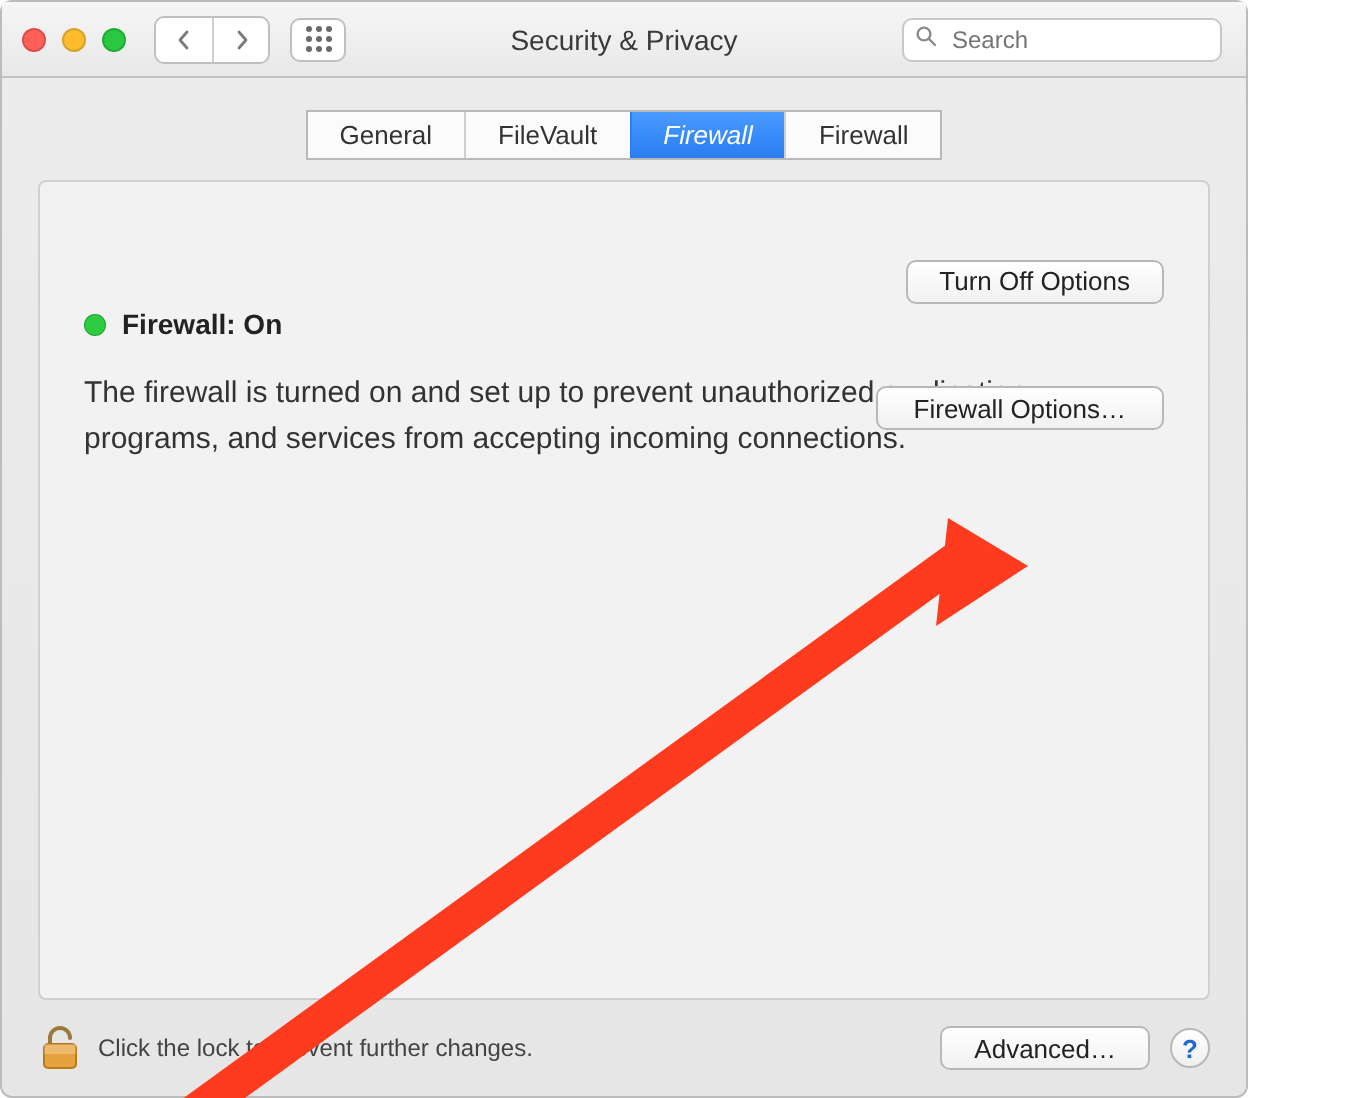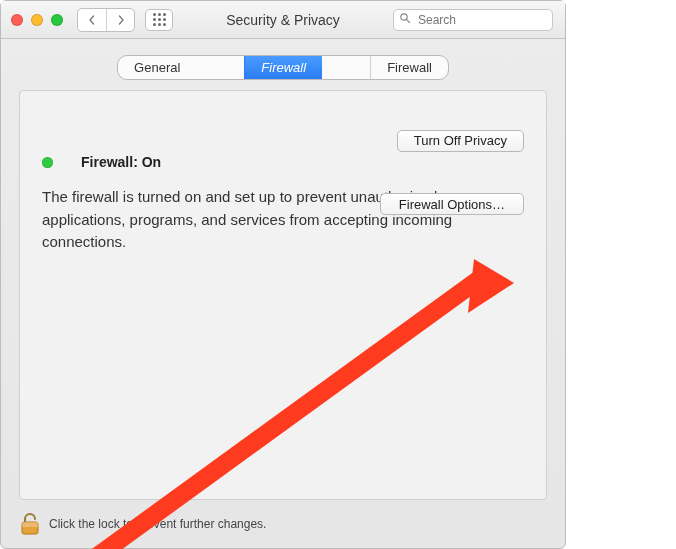--- a/index.html
+++ b/index.html
@@ -6,21 +6,21 @@
   body {
     font-family: -apple-system, "Helvetica Neue", Helvetica, Arial, sans-serif;
     font-size: 13px;
     color: #333;
     background: #fff;
     width: 676px;
     height: 549px;
     overflow: hidden;
   }
   .window {
-    width: 566px;
+    width: 624px;
     height: 549px;
     background: linear-gradient(#ececec, #e6e6e6);
     border: 1px solid #bcbcbc;
     border-radius: 6px;
     position: relative;
     display: flex;
     flex-direction: column;
   }
   
   .titlebar {
@@ -42,36 +42,36 @@
   .dots3x3 span { width:3px; height:3px; background:#6a6a6a; border-radius:50%; }
   .title { position:absolute; left:0; right:0; text-align:center; font-size:14px; color:#3a3a3a; pointer-events:none;}
   .searchwrap { margin-left:auto; margin-right:12px; position:relative;}
   .searchwrap input {
     width: 160px; height:22px; border:1px solid #c8c8c8; border-radius:5px; background:#fff;
     padding: 0 20px 0 24px; font-size:12px; color:#555;
   }
   .searchwrap .mag { position:absolute; left:6px; top:3px; color:#8a8a8a; font-size:12px;}
   
   .tabrow { display:flex; justify-content:center; margin-top:16px; }
-  .segmented { display:flex; border:1px solid #b9b9b9; border-radius:10px; overflow:hidden; background:#fbfbfb;gap:48px;}
+  .segmented { display:flex; border:1px solid #b9b9b9; border-radius:0; overflow:hidden; background:#fbfbfb;}
   .seg { padding:4px 16px; font-size:13px; color:#333; border-left:1px solid #cfcfcf; cursor:default;}
   .seg:first-child { border-left:none;}
   .seg.active { background:linear-gradient(#4a9bff,#2a7df2); color:#fff; border-left-color:#2a7df2;font-style:italic;}
   
   .panel {
     margin: 10px 18px 0 18px;
     flex: 1;
     background: #f2f2f2;
     border: 1px solid #d0d0d0;
     border-radius: 4px;
     padding: 20px 22px;
     position: relative;
   }
   .statusrow { display:flex; align-items:center; justify-content:space-between;}
-  .statusleft { display:flex; align-items:center; gap:28px;margin-top:43px;}
+  .statusleft { display:flex; align-items:center; gap:8px;margin-top:43px;}
   .status-dot { width:11px; height:11px; border-radius:50%; background:#2ecc40; box-shadow:0 0 0 0.5px rgba(0,0,0,.2) inset;}
   .status-label { font-weight:600; color:#222; font-size:14px;}
   .macbtn {
     height:22px; padding: 0 16px; font-size:13px; color:#222;
     background: linear-gradient(#ffffff,#f1f1f1);
     border:1px solid #b8b8b8; border-radius:5px; box-shadow: 0 1px 0 rgba(255,255,255,.6) inset;
     cursor:default;
   }
   .description { margin-top:16px; color:#333; font-size:15px; line-height:1.5; max-width:560px;}
   .watermark { margin-top:12px; color:#b0b0b0; font-size:14px; letter-spacing:.3px;}
@@ -132,32 +132,33 @@
             <line x1="7.6" y1="7.6" x2="10.5" y2="10.5" stroke="#8a8a8a" stroke-width="1.2" stroke-linecap="round"></line>
           </svg>
       </span>
       <input type="text" placeholder="Search" style="">
     </div>
   </div>
 
   <div class="tabrow">
     <div class="segmented">
       <div class="seg">General</div>
+      <div class="seg">FileVault</div>
       <div class="seg active">Firewall</div>
       <div class="seg">Firewall</div>
     </div>
   </div>
 
   <div class="panel">
     <div class="statusrow">
       <div class="statusleft">
         <div class="status-dot"></div>
         <div class="status-label">Firewall: On</div>
       </div>
-      <button class="macbtn">Turn Off Privacy</button>
+      <button class="macbtn">Turn Off Options</button>
     </div>
     <div class="description">The firewall is turned on and set up to prevent unauthorized applications, programs, and services from accepting incoming connections.</div>
     <div class="optionsrow">
       <button class="macbtn" style="padding:0 18px;margin-left:25px;">Firewall Options…</button>
     </div>
 
     <svg class="arrow" width="470" height="340" viewBox="0 0 470 340">
       <defs>
         <marker id="ah" markerWidth="18" markerHeight="18" refX="6" refY="6" orient="auto">
           <path d="M0,0 L12,6 L0,12 Z" fill="#ff3b1f"></path>
@@ -170,15 +171,19 @@
 
   <div class="footer">
     <div class="lock">
       <svg viewBox="0 0 22 24">
         <path d="M6 10 V7 a5 5 0 0 1 10 0" fill="none" stroke="#9a7a3a" stroke-width="2" stroke-linecap="round"></path>
         <rect x="3" y="10" width="16" height="12" rx="2" fill="#e6a23c" stroke="#b8791a"></rect>
         <rect x="3" y="10" width="16" height="5" fill="rgba(255,255,255,.25)"></rect>
       </svg>
     </div>
     <div class="foot-text">Click the lock to prevent further changes.</div>
+    <div class="footright">
+      <button class="macbtn">Advanced…</button>
+      <div class="helpbtn">?</div>
+    </div>
   </div>
 
 </div>
 
 </body></html>

